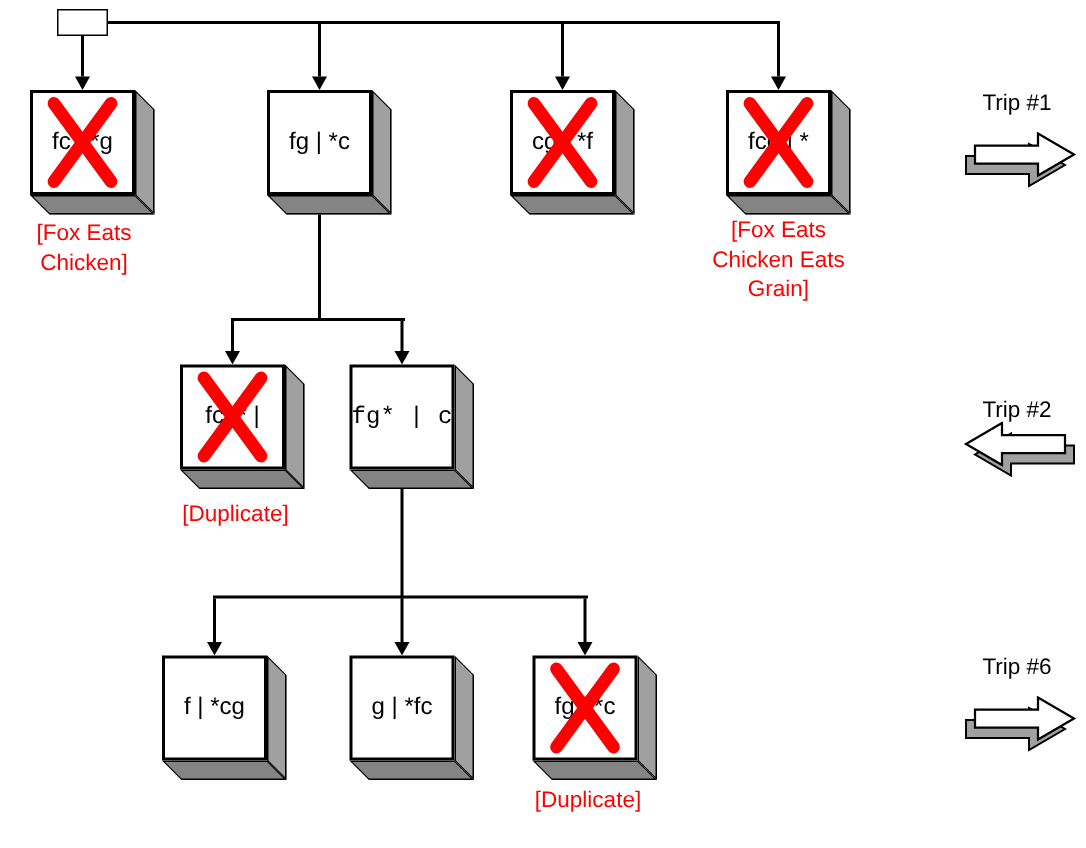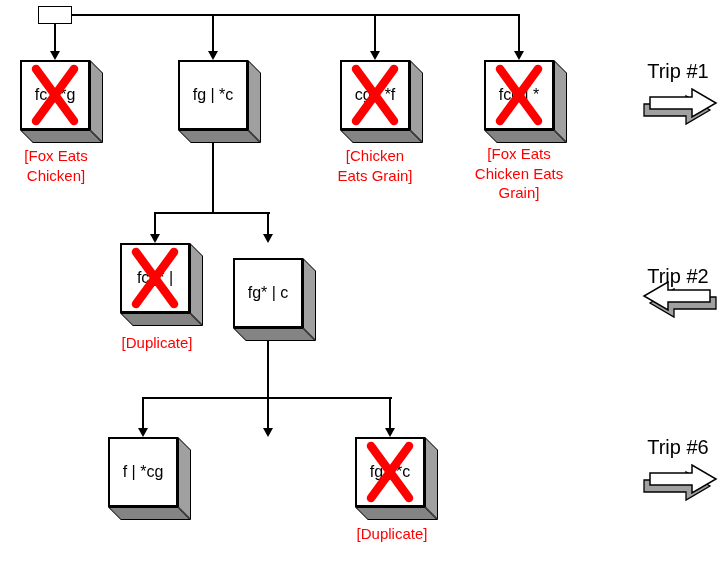--- a/index.html
+++ b/index.html
@@ -38,21 +38,21 @@
     border-top: 9px solid #000;
   }
 
   .rootbox { position: absolute; left: 38px; top: 6px; width: 34px; height: 18px;
              border: 1px solid #000; background: #fff; }
 
   .ann { position: absolute; color: var(--annotation-text, #ff0000);
          font-size: 15px; line-height: 1.3; text-align: center; white-space: pre-line; }
 
   .trip-label { position: absolute; width: 92px; text-align: center;
-                font-size: 20px; color: #000; }
+                font-size: 15px; color: #000; }
   .trip-arrow { position: absolute; width: 76px; height: 42px; }
   .trip-arrow path.depth { fill: var(--cube-side-right, #a0a0a0); stroke: #000; stroke-width: 1.3; }
   .trip-arrow path.main  { fill: #ffffff; stroke: #000; stroke-width: 1.5; }
 </style>
 </head>
 <body>
 
 <div class="canvas">
 
   <div class="rootbox"></div>
@@ -106,22 +106,20 @@
       <span>fcg | *</span>
     </div>
     <svg class="cross" viewBox="0 0 56 64">
       <line x1="9" y1="6" x2="47" y2="58"></line>
       <line x1="47" y1="6" x2="9" y2="58"></line>
     </svg>
   </div>
 
   <div class="ann" style="left:0px; top:146px; width:112px;">[Fox Eats
 Chicken]</div>
-  <div class="ann" style="left:303px; top:146px; width:144px;">[Chicken
-Eats Grain]</div>
   <div class="ann" style="left:437px; top:144px; width:164px;">[Fox Eats
 Chicken Eats
 Grain]</div>
 
   <div class="vline" style="left:212px; top:130px; height:84px;"></div>
   <div class="hline" style="left:154px; top:212px; width:116px;"></div>
   <div class="vline" style="left:154px; top:214px; height:20px;"></div>
   <div class="arrowhead" style="left:150px; top:234px;"></div>
   <div class="vline" style="left:267px; top:214px; height:20px;"></div>
   <div class="arrowhead" style="left:263px; top:234px;"></div>
@@ -131,21 +129,21 @@
     <div class="side-b"></div>
     <div class="face">
       <span>fcg* |</span>
     </div>
     <svg class="cross" viewBox="0 0 56 64">
       <line x1="9" y1="6" x2="47" y2="58"></line>
       <line x1="47" y1="6" x2="9" y2="58"></line>
     </svg>
   </div>
 
-  <div class="cube" style="left:233px; top:258px;">
+  <div class="cube" style="left:233px; top:243px;font-family:Liberation Mono, monospace;">
     <div class="side-r"></div>
     <div class="side-b"></div>
     <div class="face">
       <span>fg* | c</span>
     </div>
   </div>
 
   <div class="ann" style="left:95px; top:333px; width:124px;">[Duplicate]</div>
 
   <div class="vline" style="left:267px; top:313px; height:86px;"></div>
@@ -158,20 +156,27 @@
   <div class="arrowhead" style="left:385px; top:428px;"></div>
 
   <div class="cube" style="left:108px; top:437px;">
     <div class="side-r"></div>
     <div class="side-b"></div>
     <div class="face">
       <span>f | *cg</span>
     </div>
   </div>
 
+  <div class="cube" style="left:233px; top:437px;">
+    <div class="side-r"></div>
+    <div class="side-b"></div>
+    <div class="face">
+      <span>g | *fc</span>
+    </div>
+  </div>
 
   <div class="cube" style="left:355px; top:437px;">
     <div class="side-r"></div>
     <div class="side-b"></div>
     <div class="face">
       <span>fg | *c</span>
     </div>
     <svg class="cross" viewBox="0 0 56 64">
       <line x1="9" y1="6" x2="47" y2="58"></line>
       <line x1="47" y1="6" x2="9" y2="58"></line>

